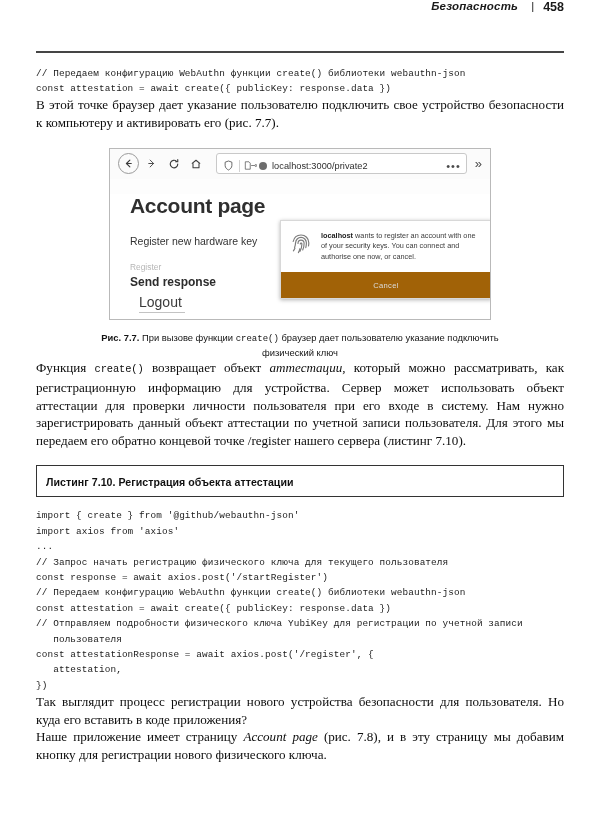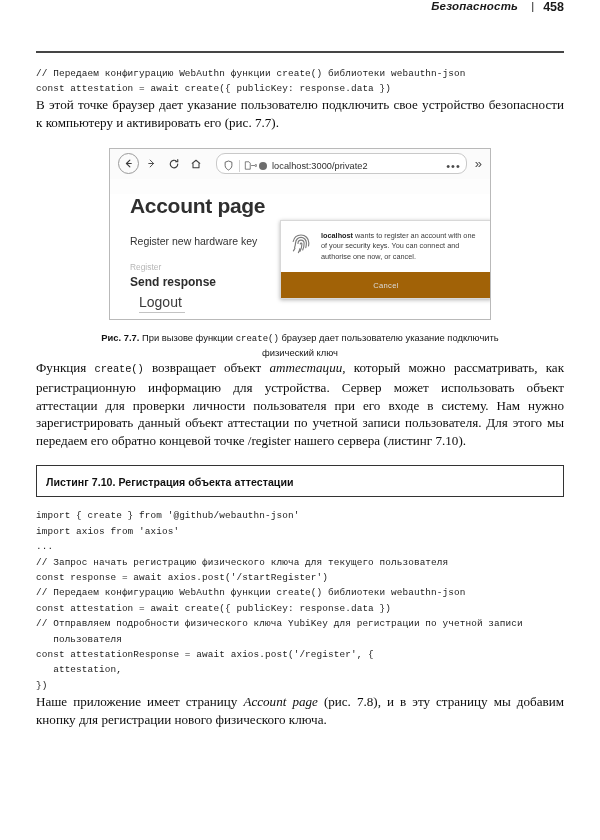--- a/index.html
+++ b/index.html
@@ -125,21 +125,21 @@
     border: 1.3px solid #9a9a9a;
     border-radius: 50%;
   }
   .nav-btn svg { display: block; }
   .urlbar {
     flex: 1 1 auto;
     height: 21px;
     margin-left: 8px;
     margin-right: 6px;
     border: 1px solid #c9c9c9;
-    border-radius: 9px;
+    border-radius: 3px;
     background: #ffffff;
     display: flex;
     align-items: center;
     padding: 4px 5px 0 5px;
     box-sizing: border-box;
     position: relative;
   }
   .url-icon {
     width: 13px;
     height: 14px;
@@ -430,17 +430,18 @@
 // Запрос начать регистрацию физического ключа для текущего пользователя
 const response = await axios.post('/startRegister')
 // Передаем конфигурацию WebAuthn функции create() библиотеки webauthn-json
 const attestation = await create({ publicKey: response.data })
 // Отправляем подробности физического ключа YubiKey для регистрации по учетной записи
    пользователя
 const attestationResponse = await axios.post('/register', {
    attestation,
 })</div>
 
+  <p class="body para-gap">Так выглядит процесс регистрации нового устройства безопасности для пользователя. Но куда его вставить в коде приложения?</p>
 
   <p class="body para-gap-sm"><span>Наше приложение имеет страницу </span><i class="it">Account page</i><span> (рис. 7.8), и в эту страницу мы добавим кнопку для регистрации нового физического ключа.</span></p>
 
 
 </div>
 
 </body></html>

